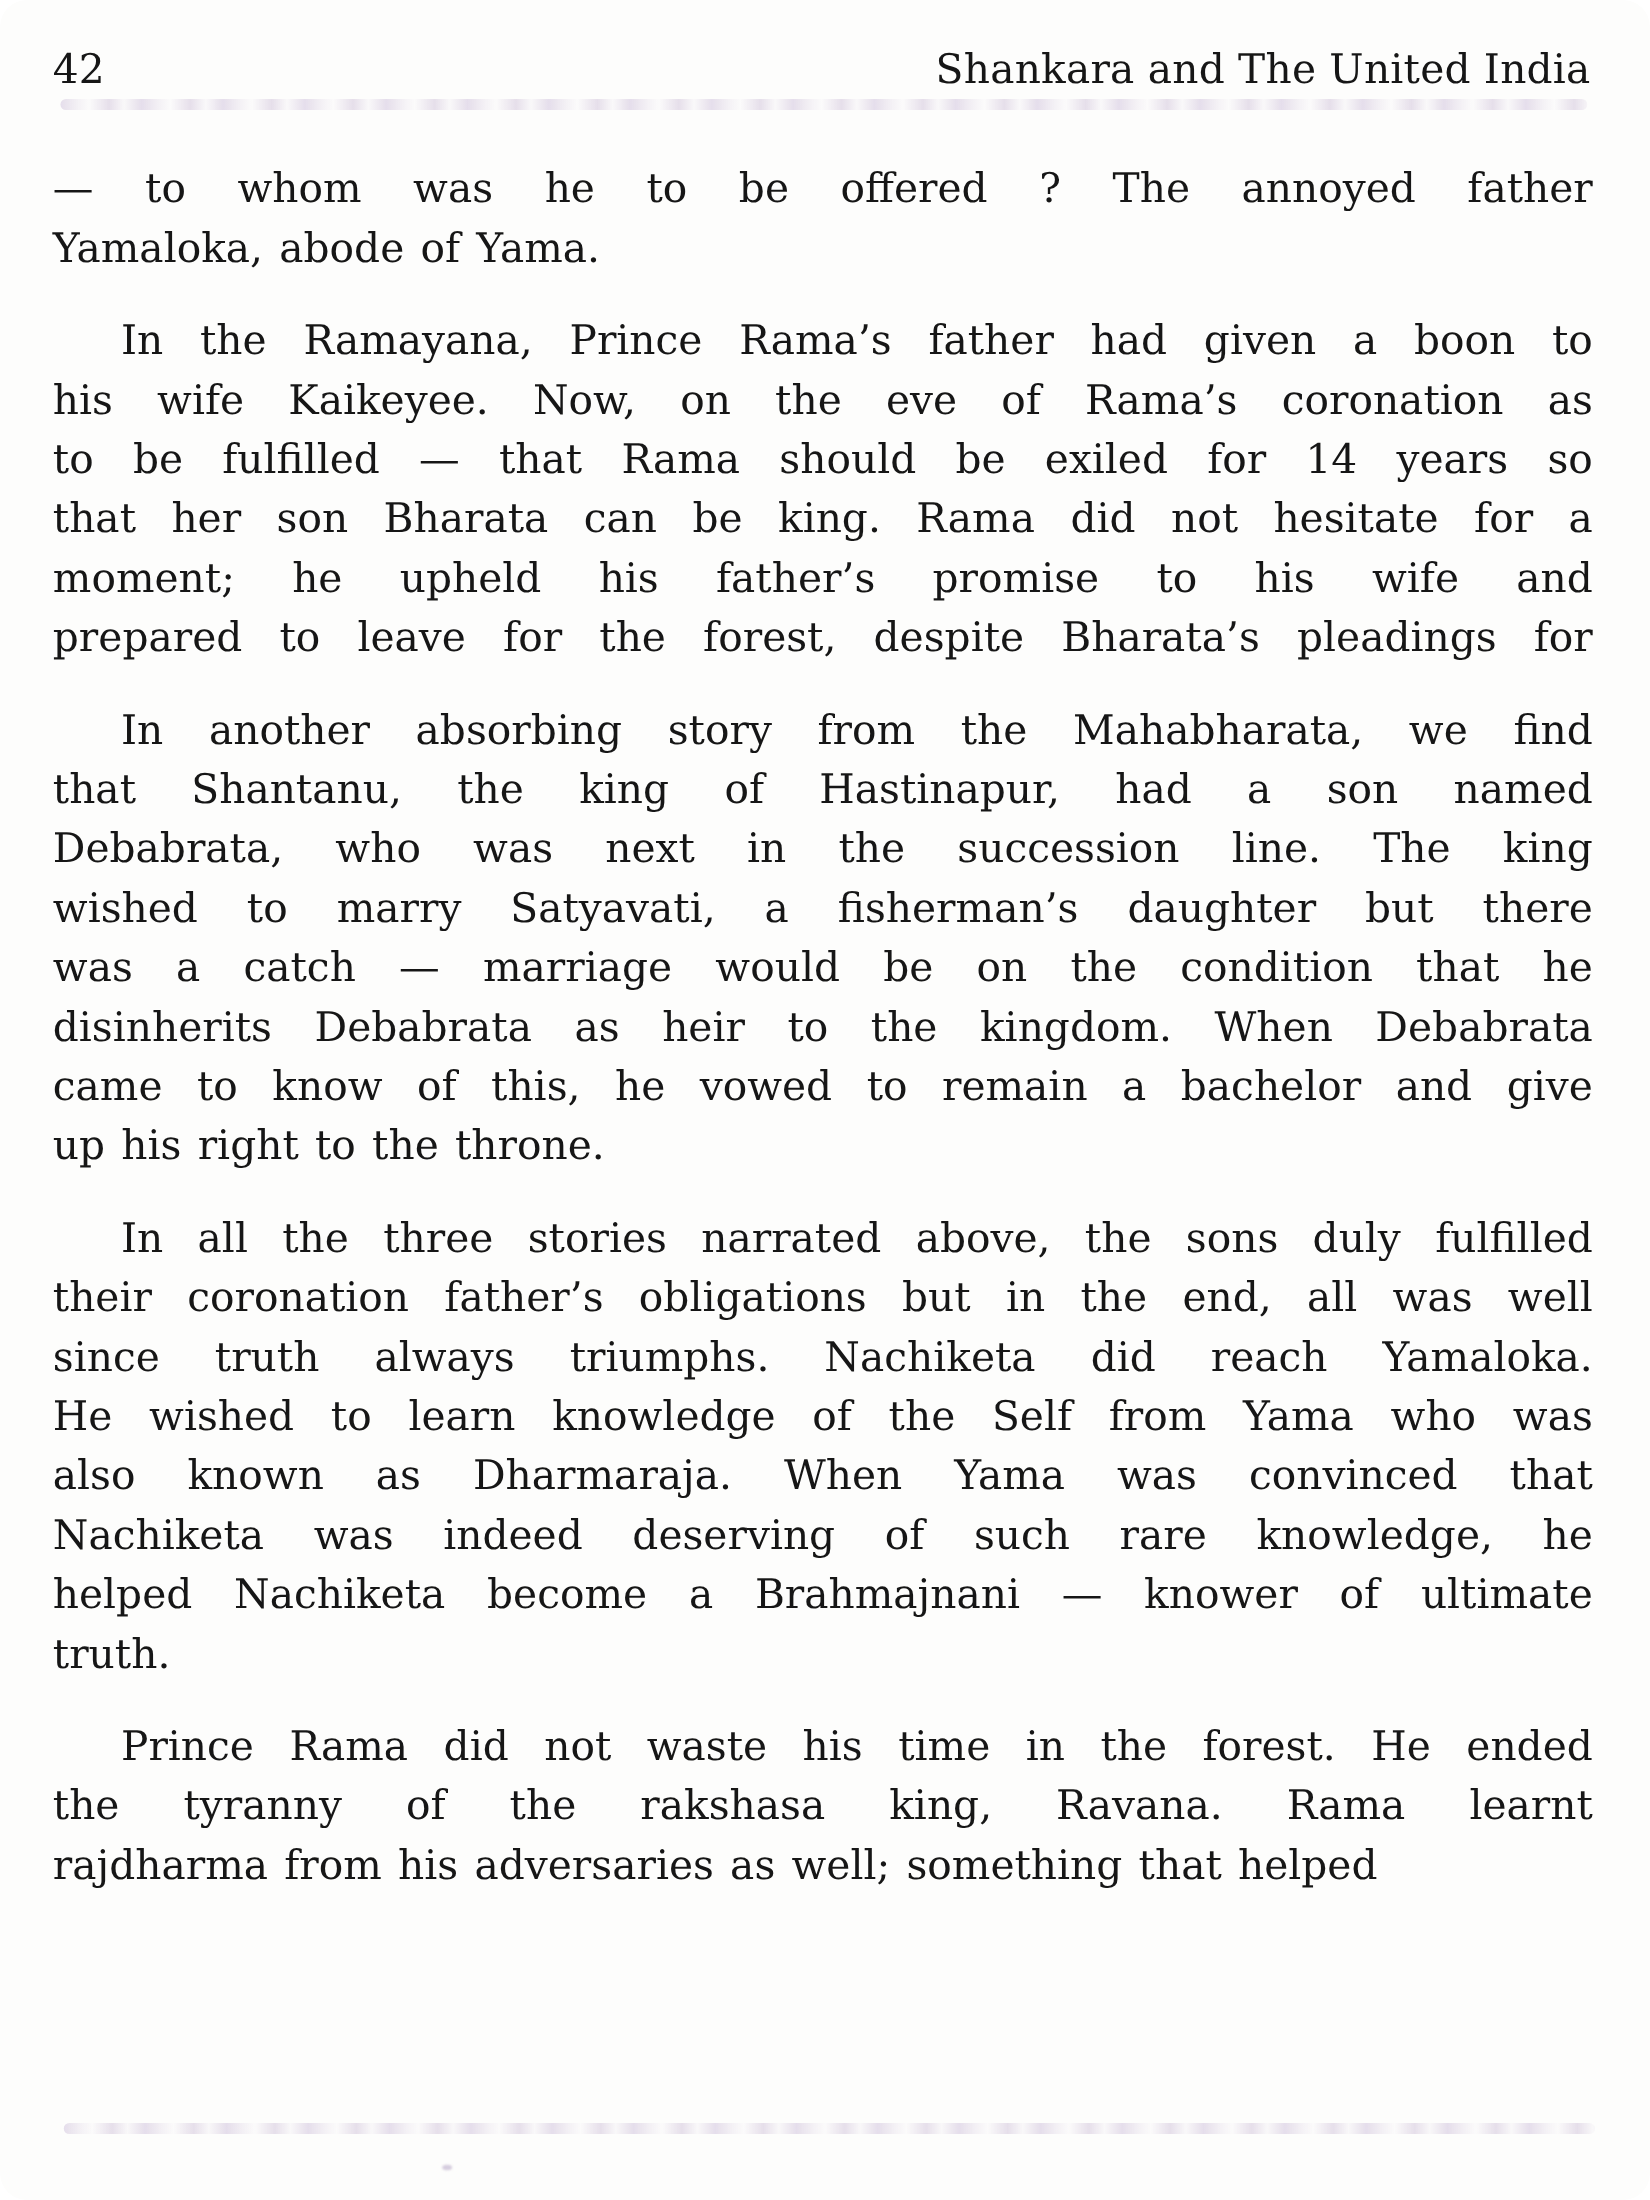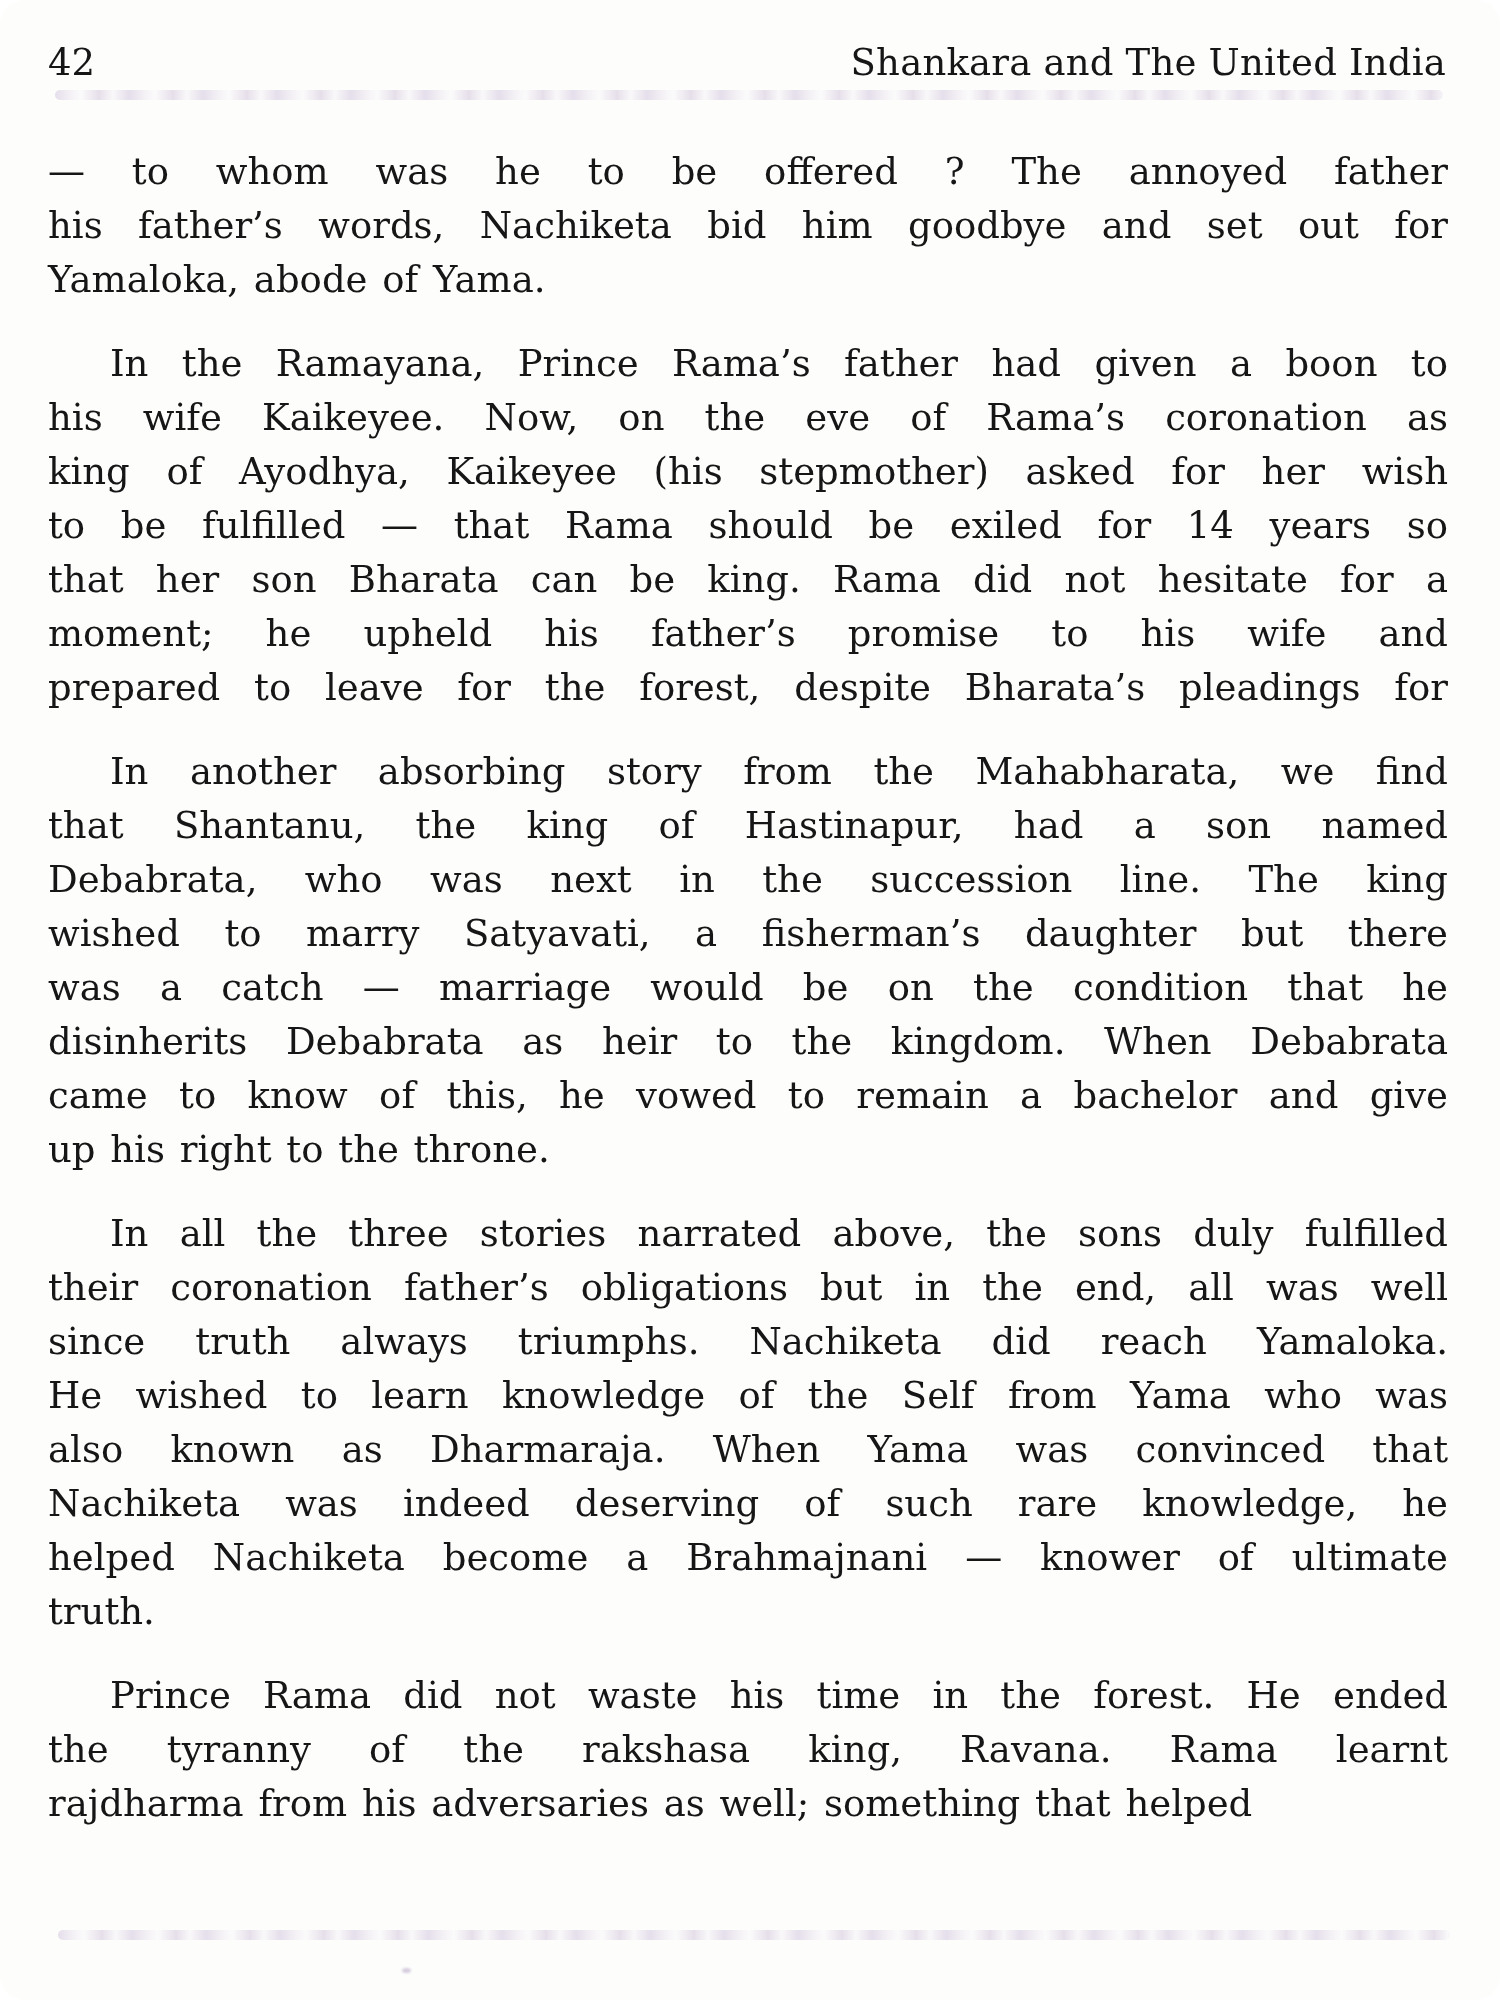--- a/index.html
+++ b/index.html
@@ -86,27 +86,25 @@
   <div class="page-header">
     <span class="page-number">42</span>
     <span class="running-title">Shankara and The United India</span>
   </div>
 
   <div class="smudge header-rule"></div>
 
   <div class="text-block">
       <div class="para">
         <div class="line first">— to whom was he to be offered ? The annoyed father</div>
-        <div class="line">his father’s words, Nachiketa bid him goodbye and set out for</div>
         <div class="line last">Yamaloka, abode of Yama.</div>
       </div>
       <div class="para indent">
         <div class="line first">In the Ramayana, Prince Rama’s father had given a boon to</div>
         <div class="line">his wife Kaikeyee. Now, on the eve of Rama’s coronation as</div>
-        <div class="line">king of Ayodhya, Kaikeyee (his stepmother) asked for her wish</div>
         <div class="line">to be fulfilled — that Rama should be exiled for 14 years so</div>
         <div class="line">that her son Bharata can be king. Rama did not hesitate for a</div>
         <div class="line">moment; he upheld his father’s promise to his wife and</div>
         <div class="line">prepared to leave for the forest, despite Bharata’s pleadings for</div>
       </div>
       <div class="para indent">
         <div class="line first">In another absorbing story from the Mahabharata, we find</div>
         <div class="line">that Shantanu, the king of Hastinapur, had a son named</div>
         <div class="line">Debabrata, who was next in the succession line. The king</div>
         <div class="line">wished to marry Satyavati, a fisherman’s daughter but there</div>

